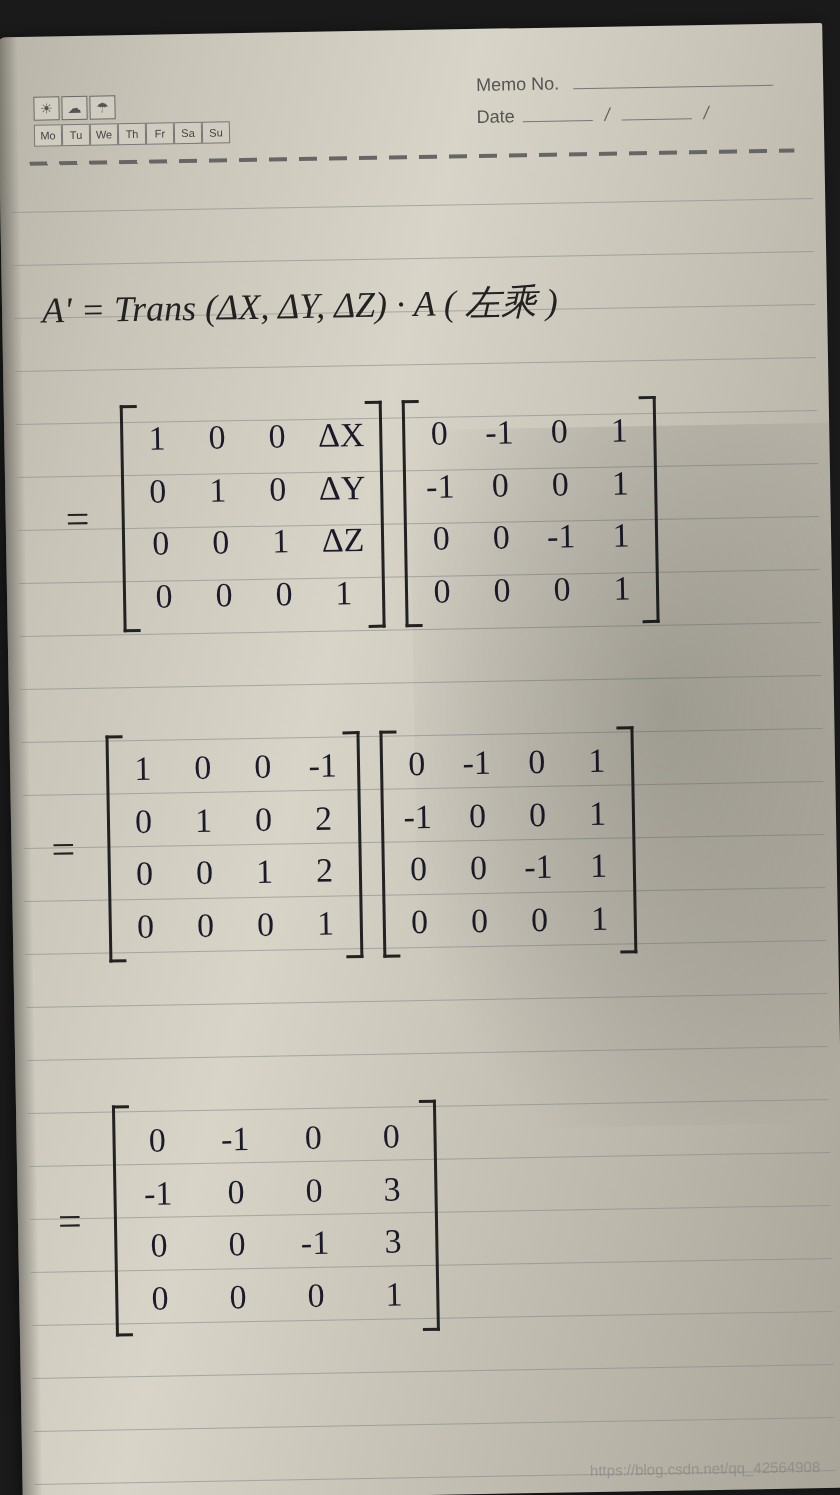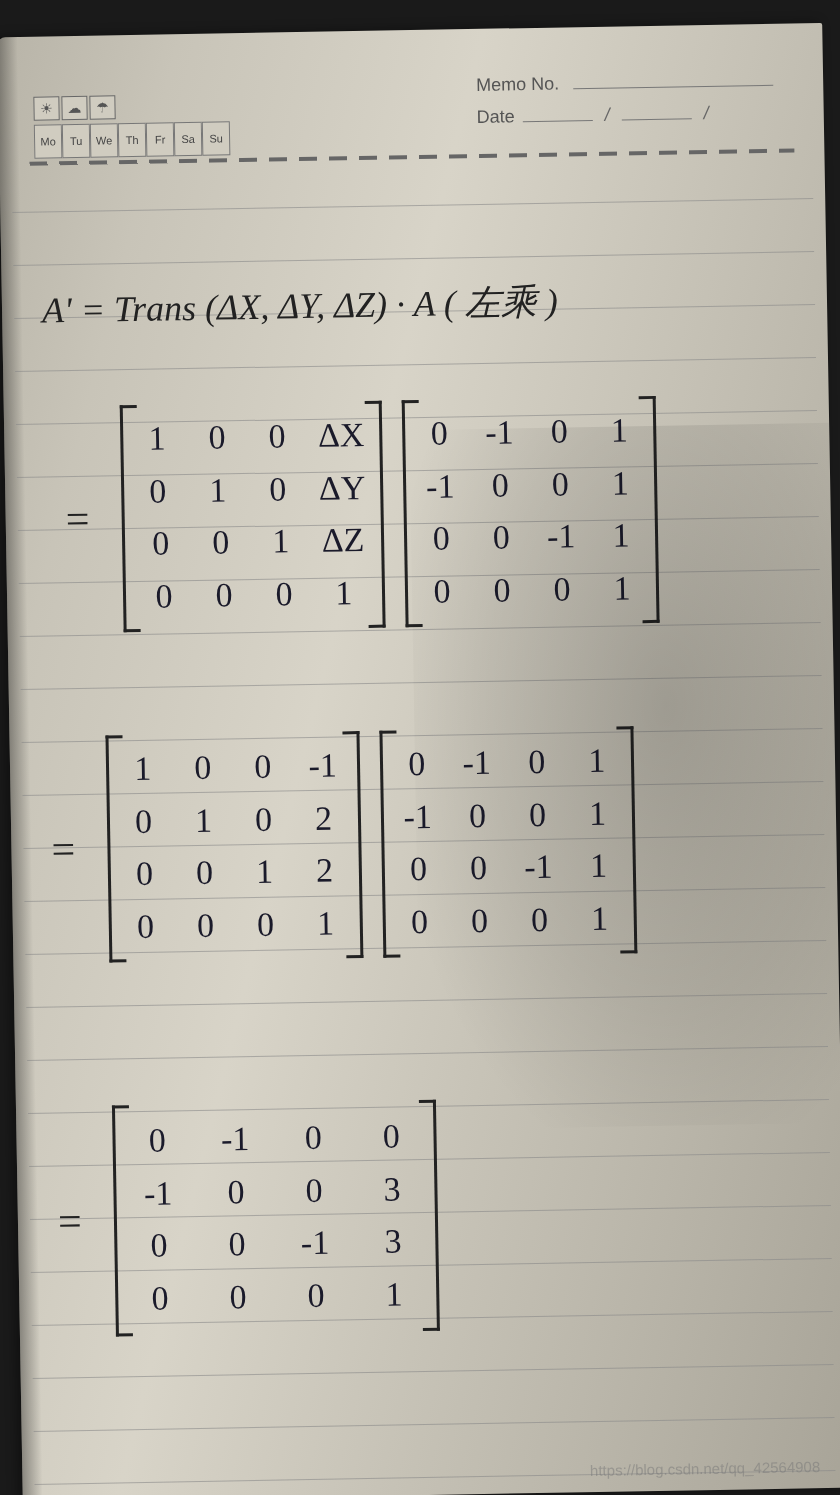--- a/index.html
+++ b/index.html
@@ -57,21 +57,21 @@
       color: #555;
     }
     .day-row {
       position: absolute;
       top: 48px;
       left: 5px;
       display: flex;
     }
     .day-box {
       width: 28px;
-      height: 34px;
+      height: 22px;
       border: 1px solid #777;
       background: #d0ccc0;
       display: flex;
       align-items: center;
       justify-content: center;
       font-size: 11px;
       color: #444;
       font-weight: 500;
       text-align: center;
     }

